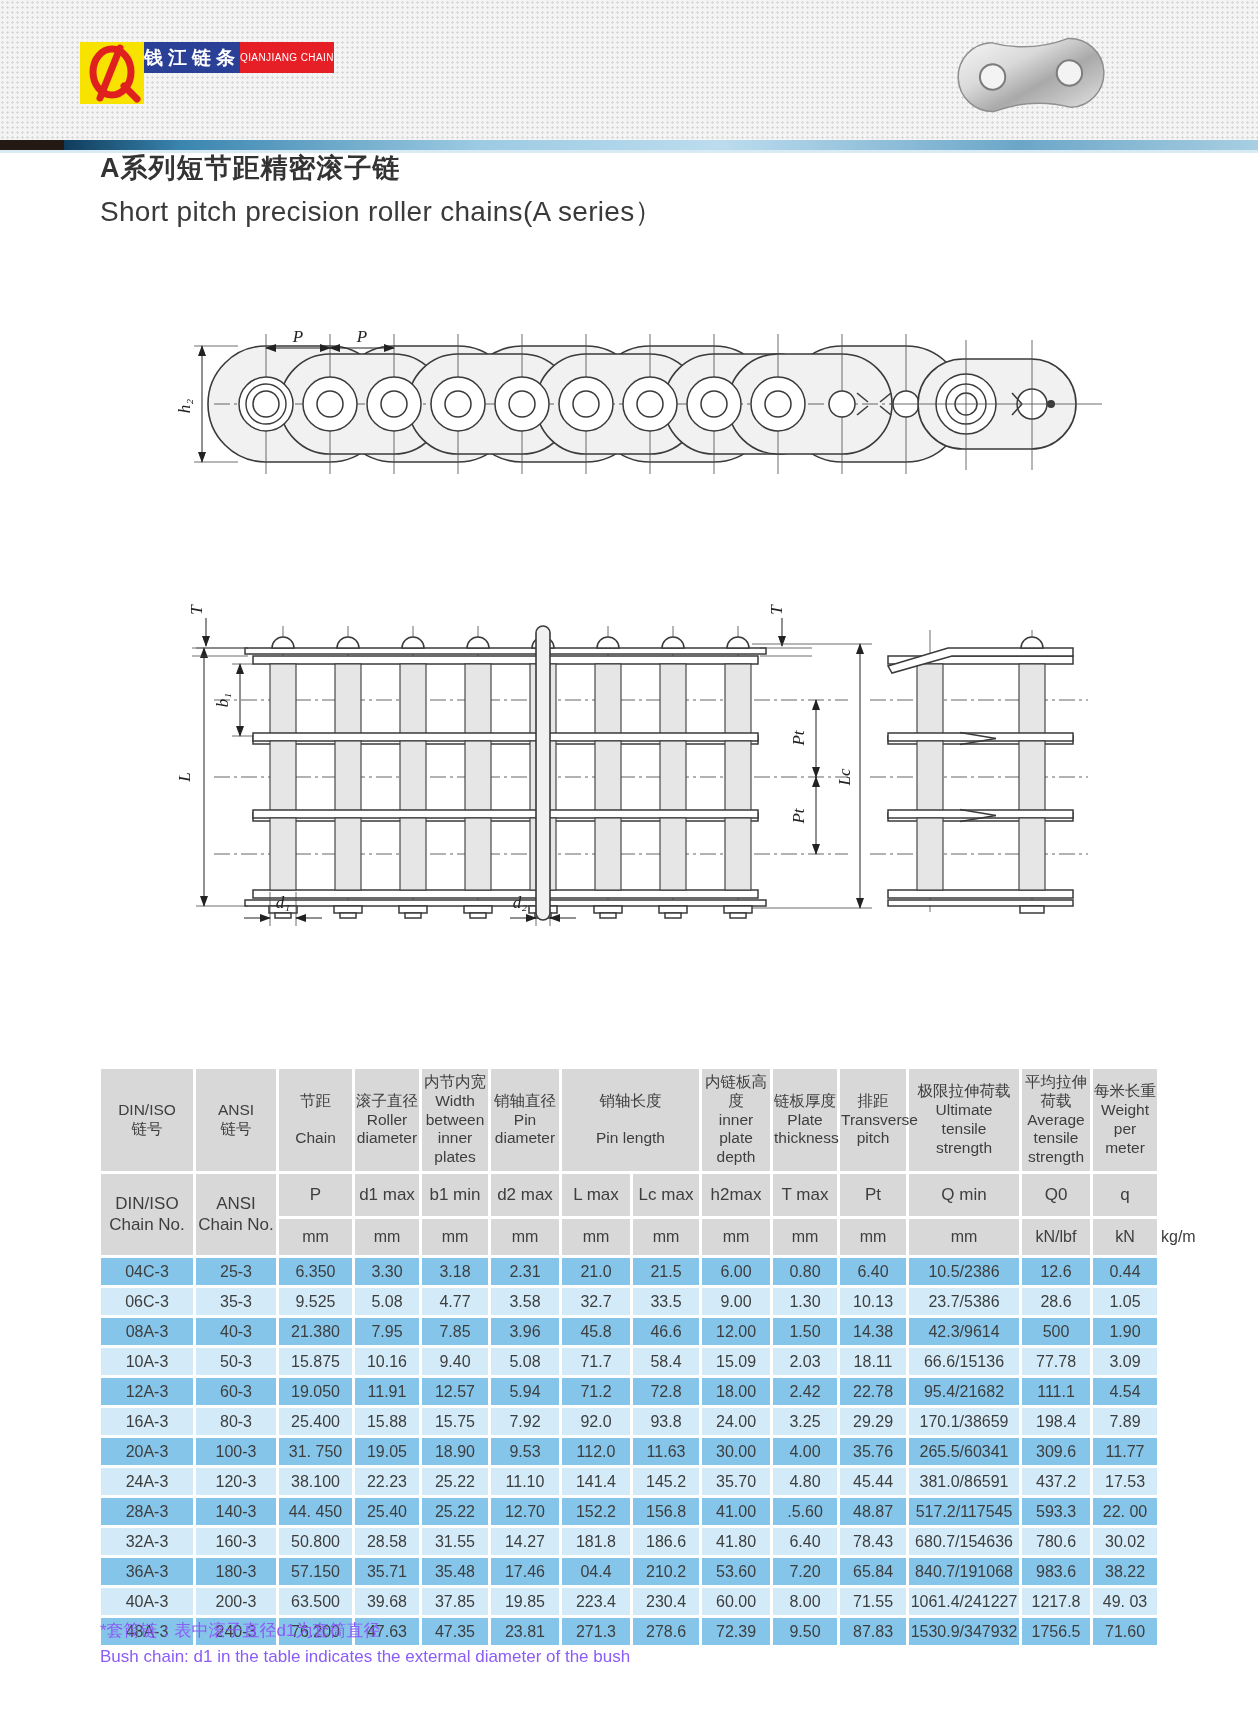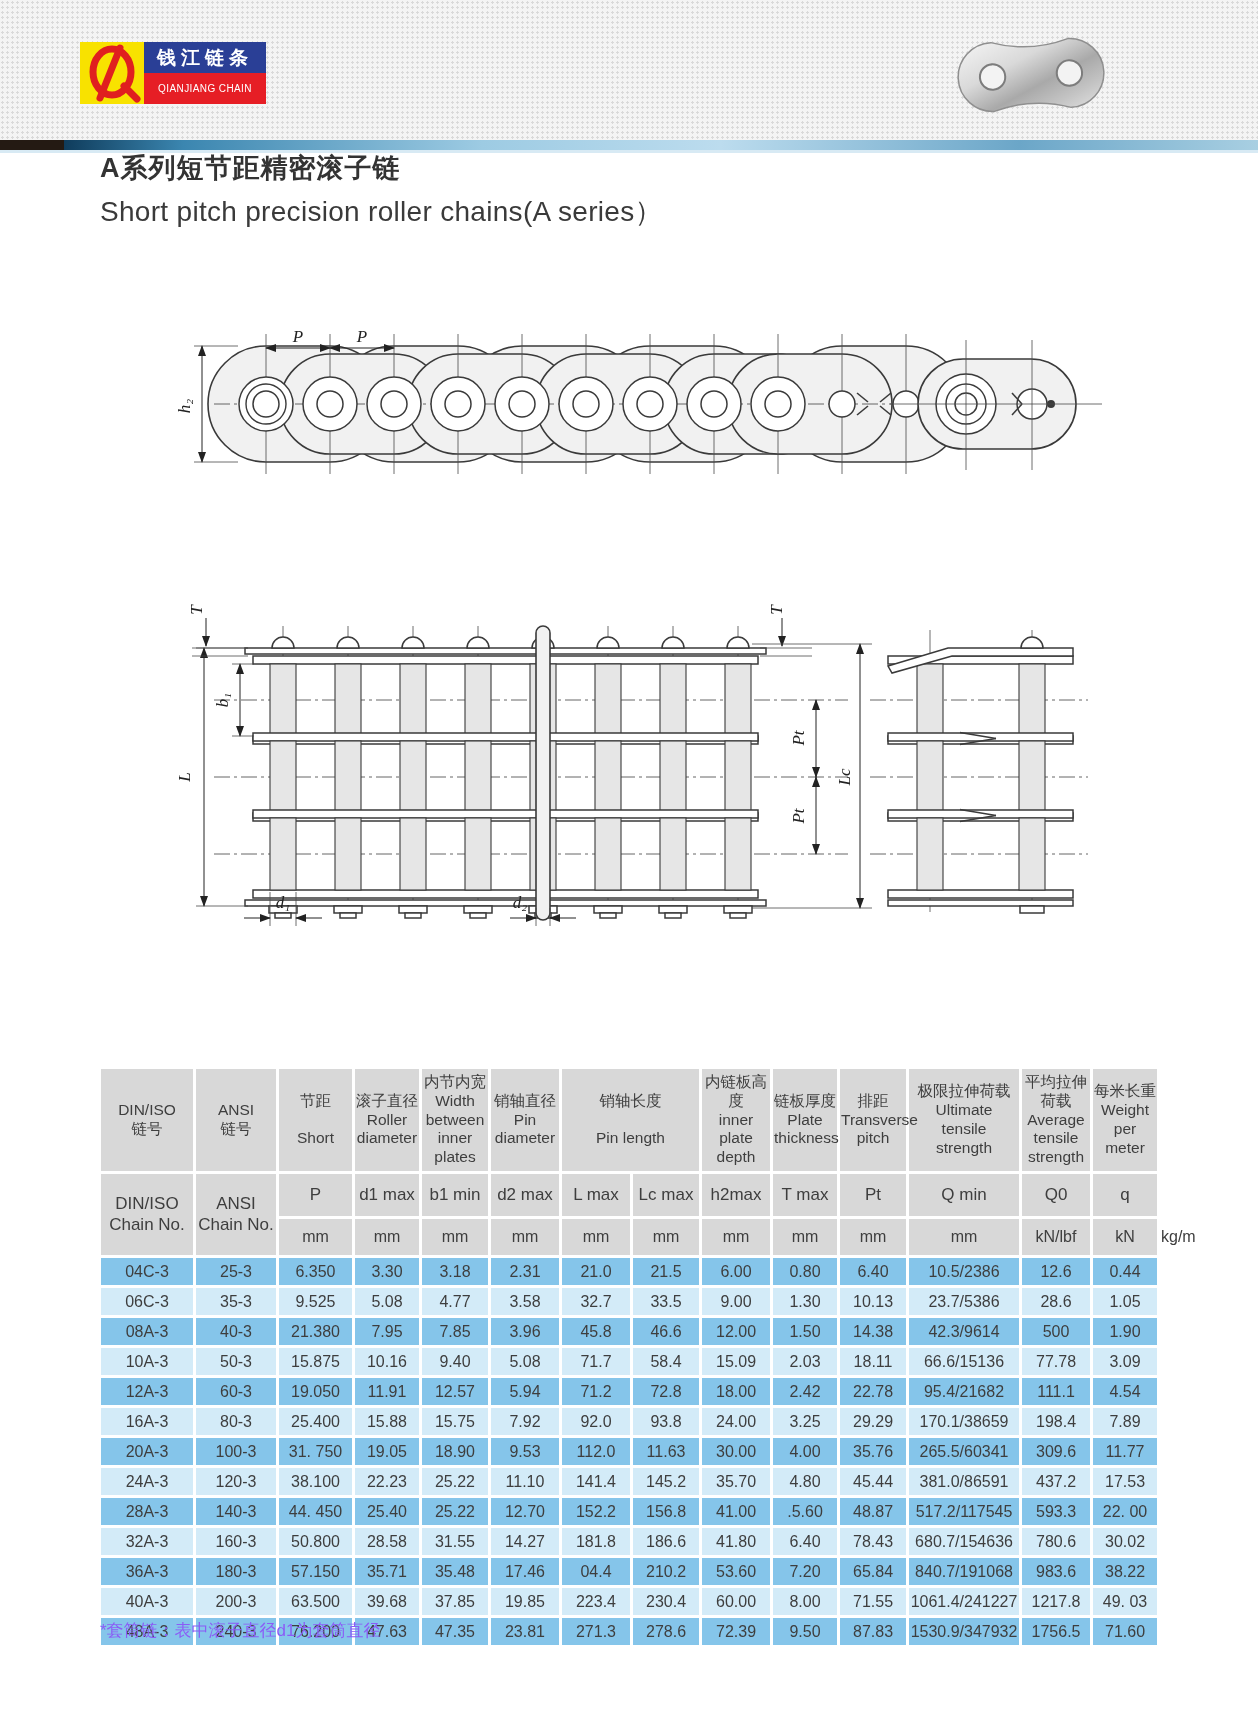--- a/index.html
+++ b/index.html
@@ -6,21 +6,21 @@
   body{width:1258px;height:1720px;position:relative;background:#ffffff;
        font-family:"Liberation Sans","DejaVu Sans",sans-serif;overflow:hidden}
 
   
   .masthead{position:absolute;left:0;top:0;width:1258px;height:140px;
     background-color:#f4f4f4;
     background-image:radial-gradient(circle,#d9d9d9 1.1px,rgba(0,0,0,0) 1.3px);
     background-size:5px 5px}
   .logo{position:absolute;left:80px;top:42px;display:flex}
   .logo-mark{width:64px;height:62px;background:#f8e200;flex:0 0 auto}
-  .logo-text{width:122px;height:62px;display:flex;flex-direction:column}
+  .logo-text{width:122px;height:62px;display:flex;}
   .logo-cn{height:31px;background:#2a3f96;color:#fff;font-size:19px;font-weight:bold;
     letter-spacing:5px;display:flex;align-items:center;justify-content:center;white-space:nowrap}
   .logo-en{height:31px;background:#e61e25;color:#fff;font-size:10px;font-weight:normal;
     letter-spacing:.4px;display:flex;align-items:center;justify-content:center;white-space:nowrap}
   .link-plate{position:absolute;left:950px;top:34px;width:162px;height:82px;transform:rotate(-3deg)}
 
   .rule{position:absolute;top:140px;left:0;width:1258px;height:13px}
   .rule-dark{position:absolute;left:0;top:0;width:64px;height:10px;background:#241a13}
   .rule-blue{position:absolute;left:64px;top:0;width:1194px;height:10px;
     background:linear-gradient(90deg,#0f3c5c,#3b86b0 10%,#9dcbe3 35%,#bcdcee 55%,#6ba6c8 80%,#a8cfe2 100%)}
@@ -348,21 +348,21 @@
       <col style="width:64px">
   </colgroup>
   <thead>
     <tr class="hA">
       <th>DIN/ISO
 链号</th>
       <th>ANSI
 链号</th>
       <th>节距
 
-Short</th>
+Chain</th>
       <th>滚子直径
 Roller
 diameter</th>
       <th>内节内宽
 Width
 between
 inner
 plates</th>
       <th>销轴直径
 Pin
@@ -634,13 +634,14 @@
         <td>87.83</td>
         <td>1530.9/347932</td>
         <td>1756.5</td>
         <td>71.60</td>
       </tr>
     </tbody>
 </table>
 
 <footer class="notes">
   <p>*套筒链：表中滚子直径d1为套筒直径</p>
+  <p>Bush chain: d1 in the table indicates the extermal diameter of the bush</p>
 </footer>
 
 </body></html>

